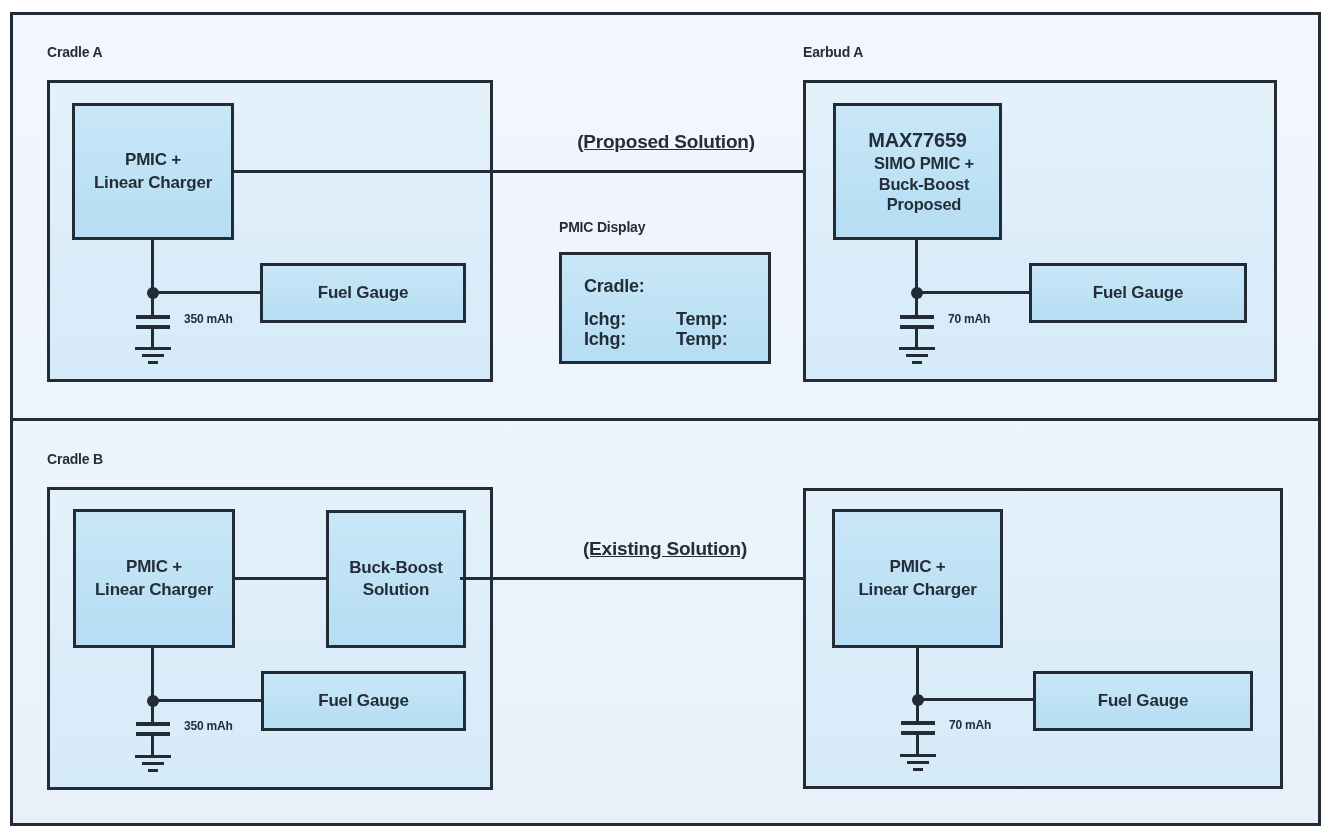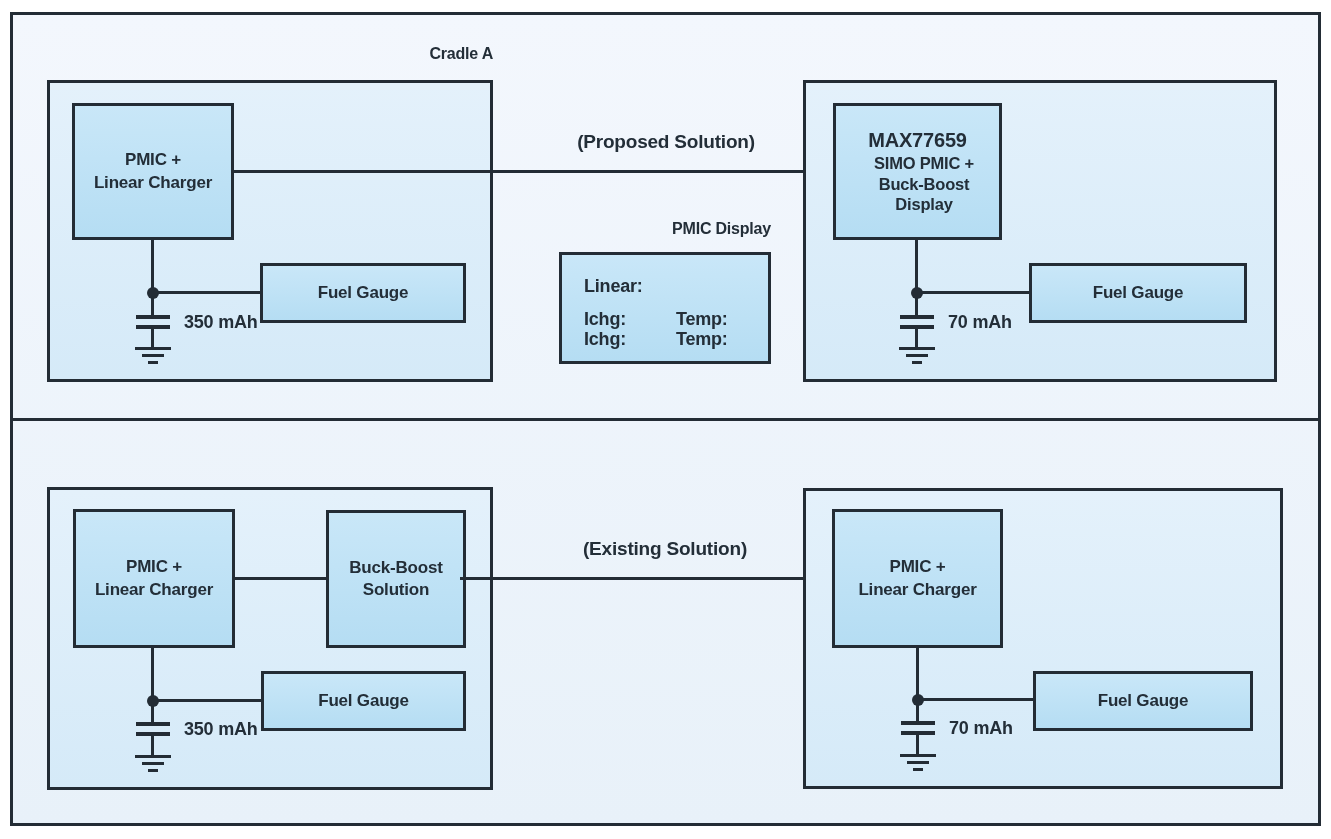--- a/index.html
+++ b/index.html
@@ -19,36 +19,36 @@
     background:linear-gradient(180deg,#e4f1fb 0%,#d5eaf8 100%);
   }
   .box{
     border:3px solid #232c35;
     background:linear-gradient(180deg,#c9e7f8 0%,#b5ddf3 100%);
     display:flex;align-items:center;justify-content:center;
     flex-direction:column;text-align:center;
     font-size:17px;line-height:1.3;
   }
   .section-title{
-    text-align:right;font-size:16px;line-height:1.2;
+    text-align:left;font-size:14px;line-height:1.2;
   }
   .solution-label{
-    text-align:center;font-size:19px;
+    text-align:center;font-size:19px;text-decoration:underline;
   }
   .wire{background:#232c35;}
   .dot{background:#232c35;border-radius:50%;width:12px;height:12px;}
   .plate{background:#232c35;height:4px;width:34px;}
   .gnd{background:#232c35;height:3px;}
   .arrowhead{
     width:0;height:0;
     border-left:20px solid #232c35;
     border-top:10px solid transparent;
     border-bottom:10px solid transparent;
   }
-  .batt-label{font-size:18px;}
+  .batt-label{font-size:12px;}
   .chip-line1{font-size:20px;line-height:1.25;}
   .chip-sub{font-size:16.5px;line-height:1.25;margin-left:13px;}
   .oled-text{font-size:18px;}
 </style>
 </head>
 <body>
 
 <div id="canvas">
 
   <div class="abs frame" style="left:10px;top:12px;width:1305px;height:808px;"></div>
@@ -77,52 +77,54 @@
   <div class="abs gnd" style="left:142px;top:354px;width:22px;"></div>
   <div class="abs gnd" style="left:148px;top:361px;width:10px;"></div>
   <div class="abs batt-label" style="left:184px;top:312px;">350 mAh</div>
 
   <div class="abs solution-label" style="left:546px;top:131px;width:240px;">(Proposed Solution)</div>
   <div class="abs wire" style="left:234px;top:170px;width:578px;height:3px;"></div>
   <div class="abs arrowhead" style="left:812px;top:161px;"></div>
 
   <div class="abs section-title" style="left:559px;top:219px;width:212px;">PMIC Display</div>
   <div class="abs box" style="left:559px;top:252px;width:206px;height:106px;display:block;">
-    <span class="abs oled-text" style="left:22px;top:20px;">Linear:</span>
+    <span class="abs oled-text" style="left:22px;top:20px;">Cradle:</span>
     <span class="abs oled-text" style="left:22px;top:53px;">Ichg:</span>
     <span class="abs oled-text" style="left:114px;top:53px;">Temp:</span>
     <span class="abs oled-text" style="left:22px;top:73px;">Ichg:</span>
     <span class="abs oled-text" style="left:114px;top:73px;">Temp:</span>
   </div>
 
+  <div class="abs section-title" style="left:803px;top:44px;width:474px;">Earbud A</div>
 
   <div class="abs container" style="left:803px;top:80px;width:468px;height:296px;"></div>
 
   <div class="abs box" style="left:833px;top:103px;width:163px;height:131px;">
     <span class="chip-line1">MAX77659</span>
     <span class="chip-sub">SIMO PMIC +</span>
     <span class="chip-sub">Buck-Boost</span>
-    <span class="chip-sub">Display</span>
+    <span class="chip-sub">Proposed</span>
   </div>
 
   <div class="abs box" style="left:1029px;top:263px;width:212px;height:54px;">
     <span>Fuel Gauge</span>
   </div>
 
   <div class="abs wire" style="left:915px;top:240px;width:3px;height:75px;"></div>
   <div class="abs dot" style="left:911px;top:287px;"></div>
   <div class="abs wire" style="left:917px;top:291px;width:112px;height:3px;"></div>
   <div class="abs plate" style="left:900px;top:315px;"></div>
   <div class="abs plate" style="left:900px;top:325px;"></div>
   <div class="abs wire" style="left:915px;top:329px;width:3px;height:18px;"></div>
   <div class="abs gnd" style="left:899px;top:347px;width:36px;"></div>
   <div class="abs gnd" style="left:906px;top:354px;width:22px;"></div>
   <div class="abs gnd" style="left:912px;top:361px;width:10px;"></div>
   <div class="abs batt-label" style="left:948px;top:312px;">70 mAh</div>
 
+  <div class="abs section-title" style="left:47px;top:451px;width:446px;">Cradle B</div>
 
   <div class="abs container" style="left:47px;top:487px;width:440px;height:297px;"></div>
 
   <div class="abs box" style="left:73px;top:509px;width:156px;height:133px;">
     <span>PMIC +</span>
     <span>Linear Charger</span>
   </div>
 
   <div class="abs wire" style="left:235px;top:577px;width:91px;height:3px;"></div>
 

